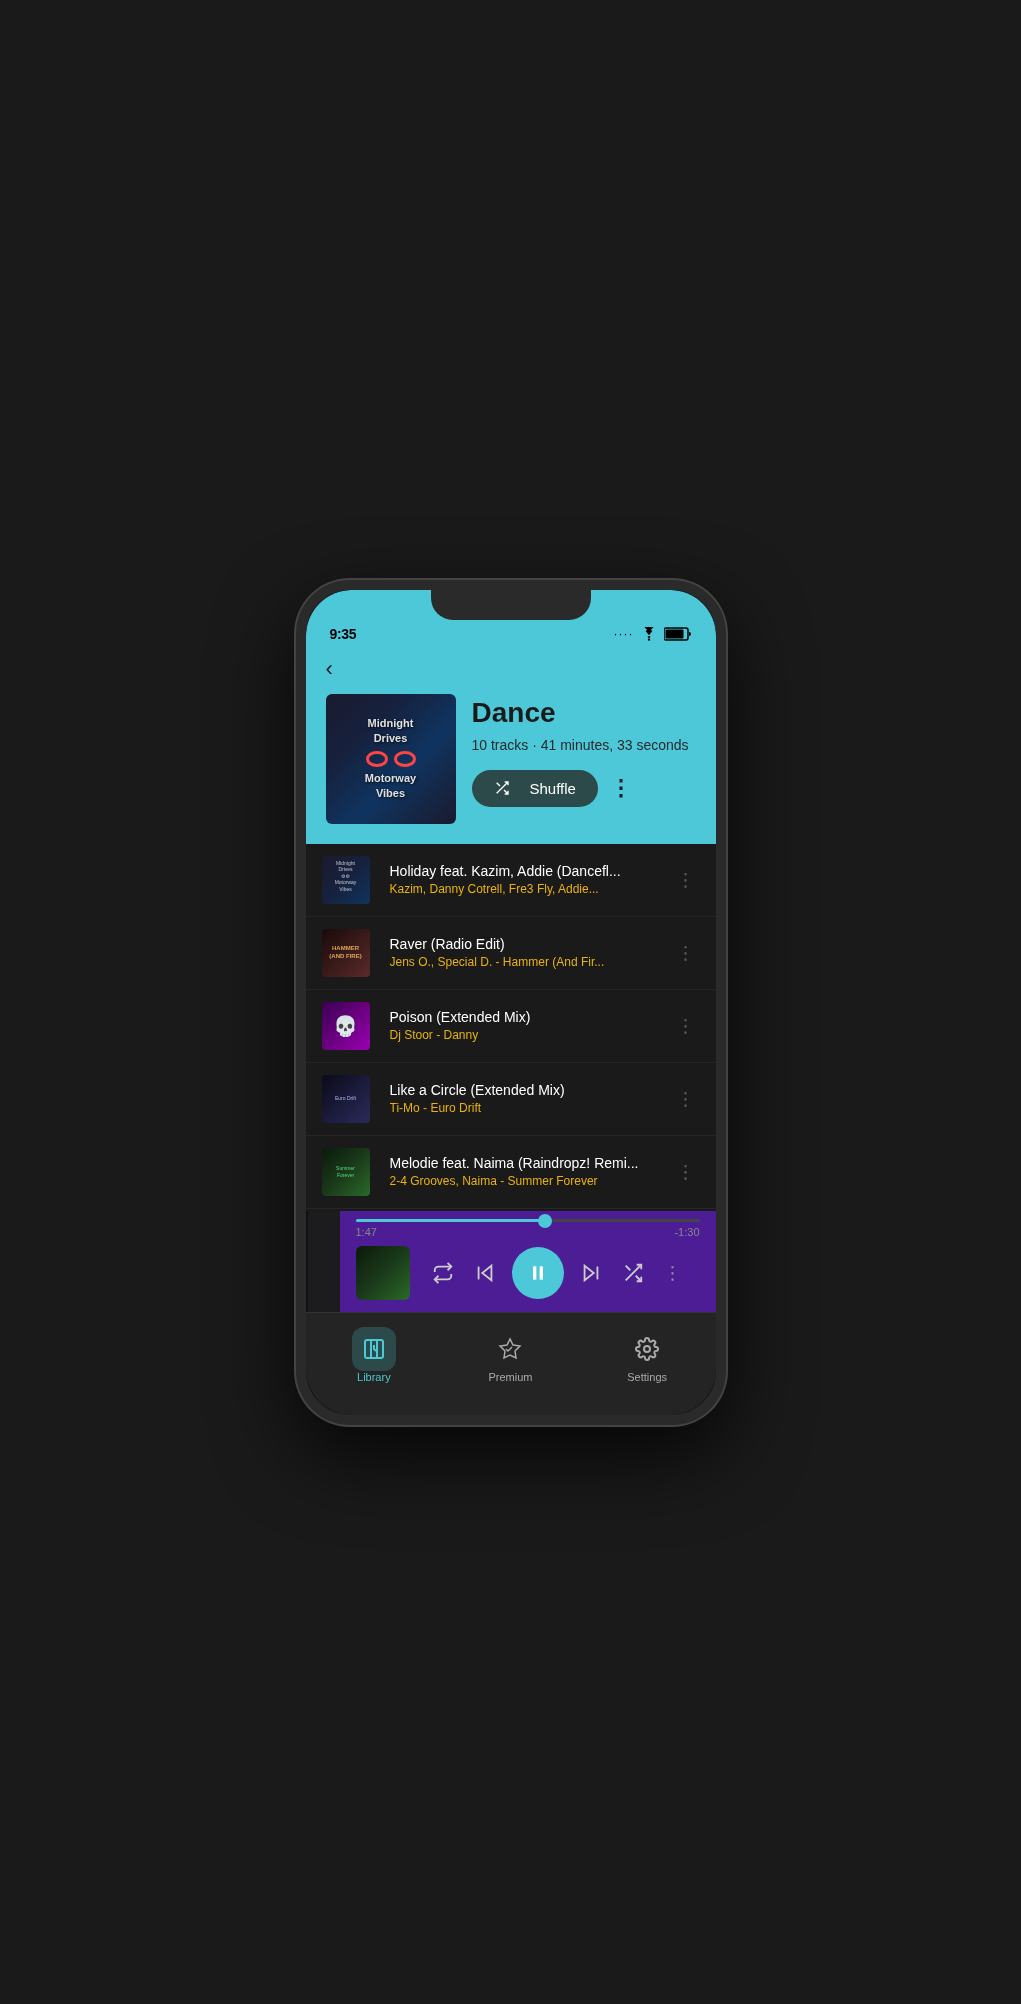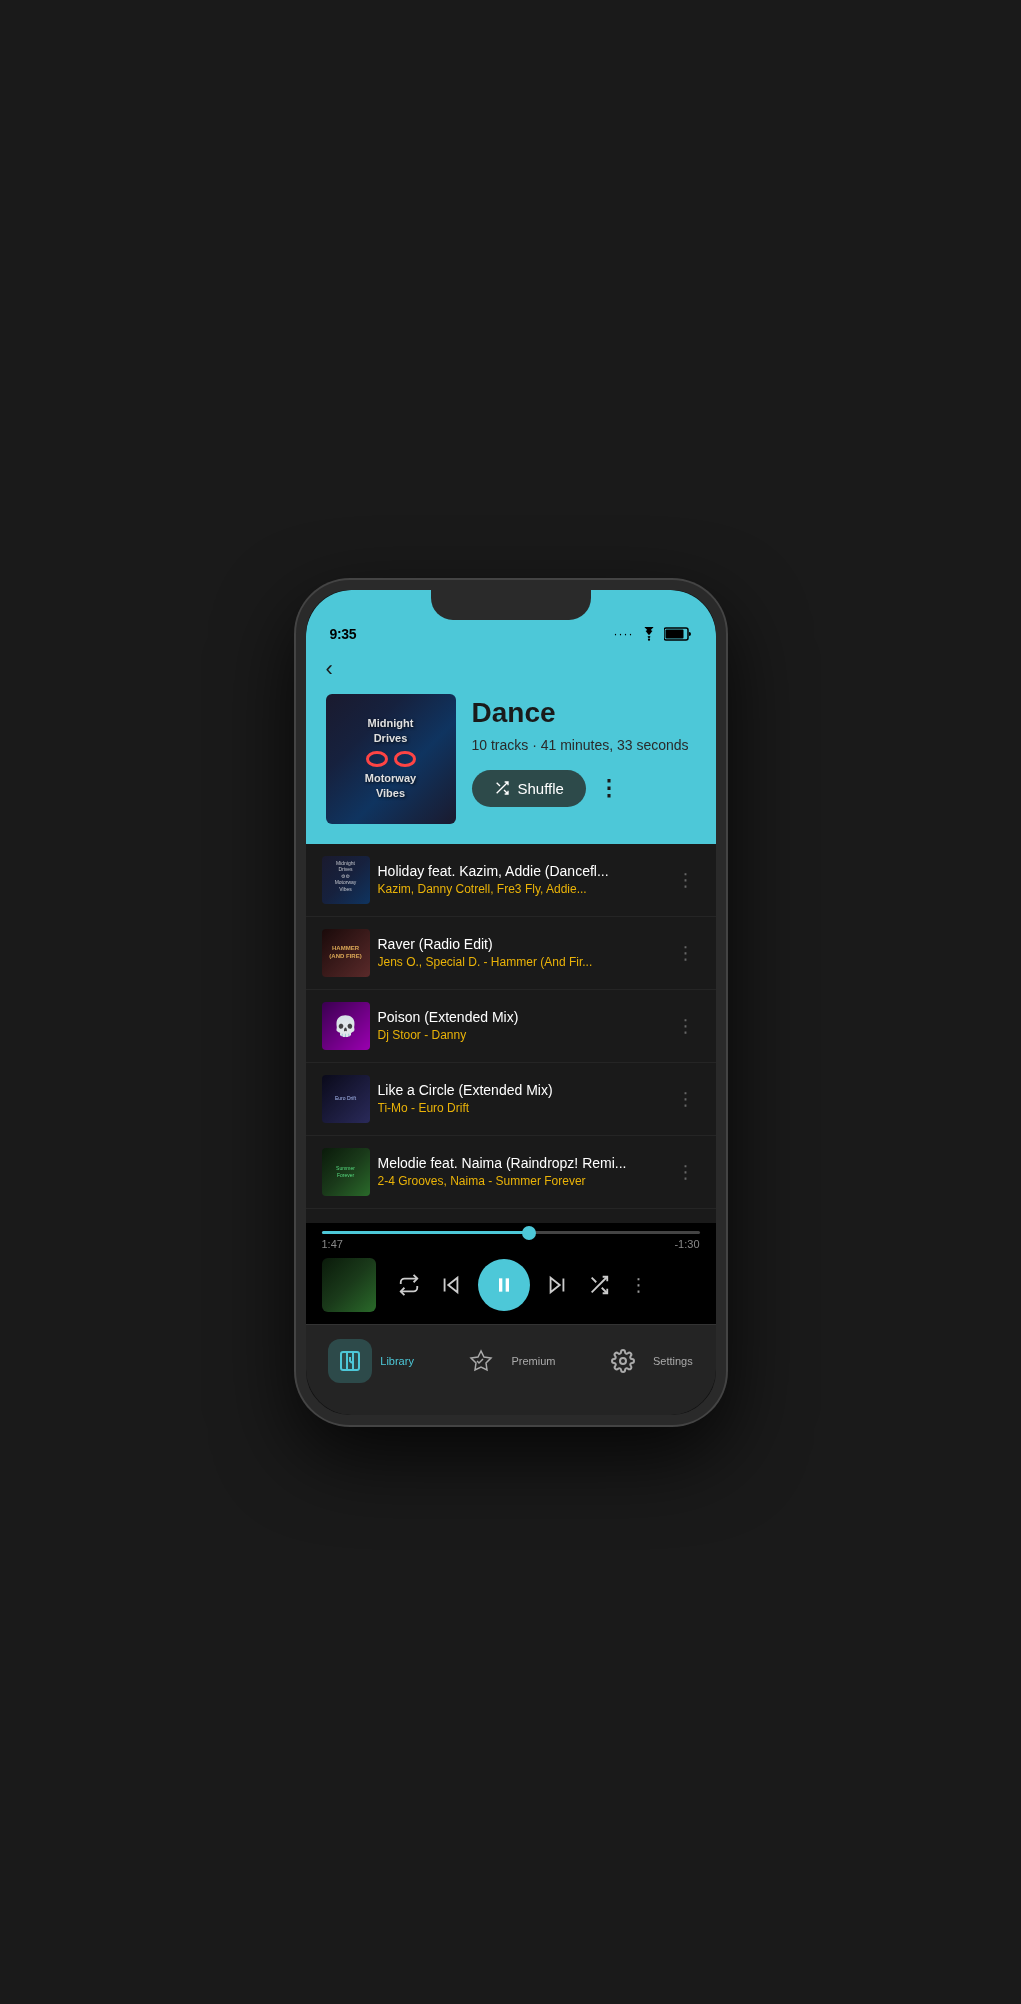--- a/index.html
+++ b/index.html
@@ -165,21 +165,21 @@
     }
     .shuffle-btn {
       background: #2d4a4a;
       color: #fff;
       border: none;
       border-radius: 50px;
       padding: 10px 22px;
       font-size: 15px;
       display: flex;
       align-items: center;
-      gap: 8px;
+      gap: 20px;
       cursor: pointer;
       font-weight: 500;
     }
     .more-btn-header {
       color: #1a1a1a;
       font-size: 22px;
       cursor: pointer;
       font-weight: 700;
       letter-spacing: 1px;
     }
@@ -187,21 +187,21 @@
     .track-list {
       flex: 1;
       background: #1a1a1a;
       overflow-y: auto;
       padding-bottom: 4px;
     }
     .track-item {
       display: flex;
       align-items: center;
       padding: 12px 16px;
-      gap: 8px;
+      gap: 20px;
       border-bottom: 1px solid rgba(255,255,255,0.05);
     }
     .track-thumb {
       width: 48px;
       height: 48px;
       border-radius: 4px;
       flex-shrink: 0;
       overflow: hidden;
       position: relative;
     }
@@ -243,23 +243,24 @@
     .track-more {
       color: #666;
       font-size: 18px;
       cursor: pointer;
       padding: 4px;
       flex-shrink: 0;
       letter-spacing: 1px;
     }
     
     .player-bar {
-      background: #000000;
+      background: #4c1d95;
       padding: 0 16px 8px;
       flex-shrink: 0;
+      margin-left: 34px;
     }
     .progress-container {
       padding: 8px 0 4px;
     }
     .progress-track {
       height: 3px;
       background: #444;
       border-radius: 2px;
       position: relative;
       margin-bottom: 4px;
@@ -331,22 +332,23 @@
     .bottom-nav {
       background: #242424;
       display: flex;
       justify-content: space-around;
       padding: 10px 0 28px;
       flex-shrink: 0;
       border-top: 1px solid #333;
     }
     .nav-item {
       display: flex;
-      align-items: center;
-      gap: 8px;
+      flex-direction: column;
+      align-items: center;
+      gap: 0;
       cursor: pointer;
       padding: 4px 20px;
     }
     .nav-icon-wrap {
       width: 44px;
       height: 44px;
       border-radius: 12px;
       display: flex;
       align-items: center;
       justify-content: center;

